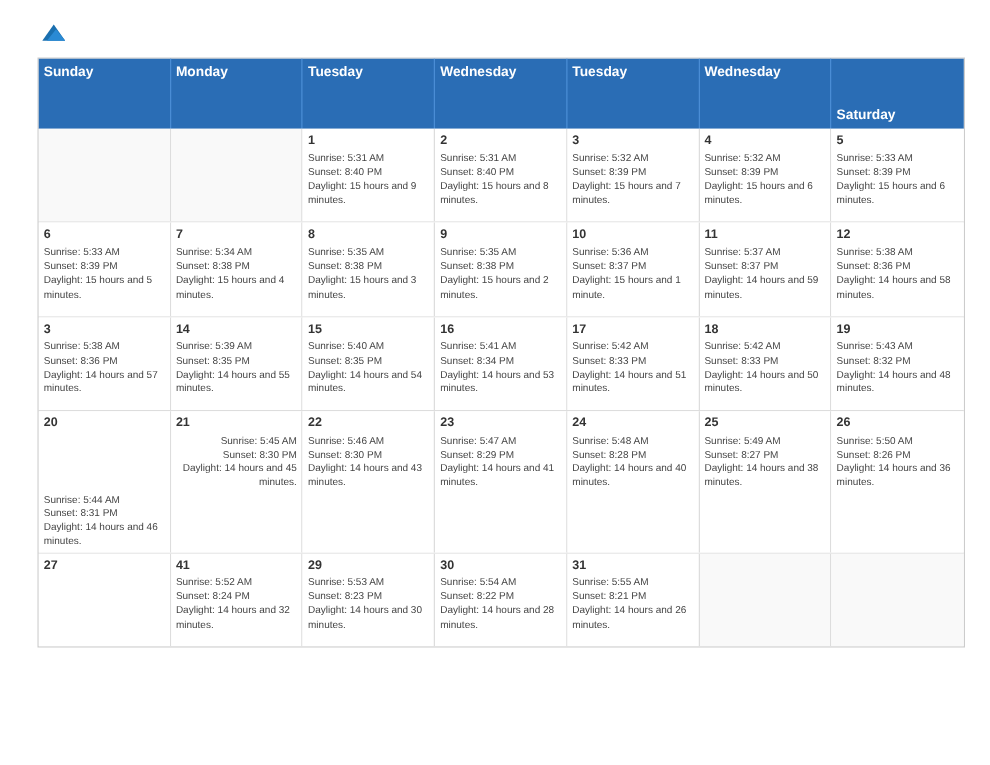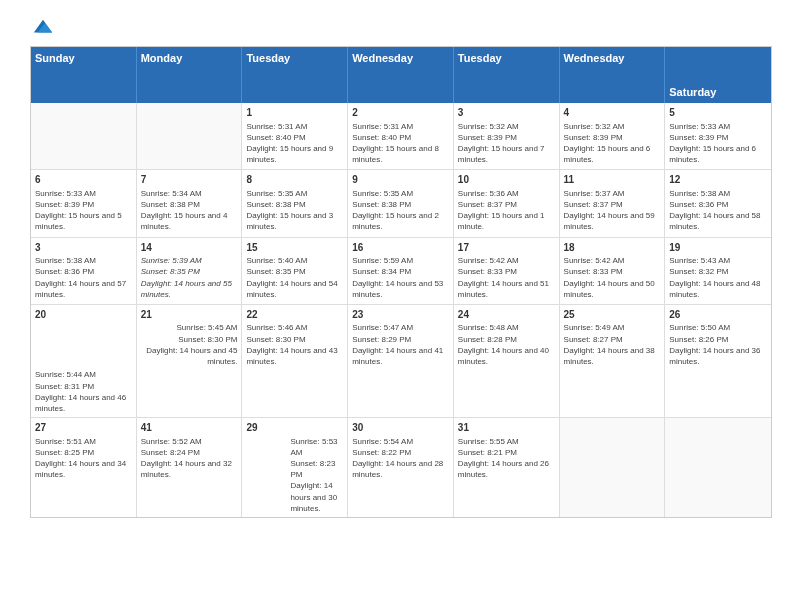--- a/index.html
+++ b/index.html
@@ -223,33 +223,33 @@
         </div>
         <div class="cal-row">
           <div class="cal-cell">
             <span class="day-num">3</span>
             <div class="cell-text" style="white-space: pre-line;">Sunrise: 5:38 AM
 Sunset: 8:36 PM
 Daylight: 14 hours and 57 minutes.</div>
           </div>
           <div class="cal-cell">
             <span class="day-num">14</span>
-            <div class="cell-text" style="white-space: pre-line; font-style: italic;">Sunrise: 5:39 AM
+            <div class="cell-text" style="white-space: pre-line;">Sunrise: 5:39 AM
 Sunset: 8:35 PM
 Daylight: 14 hours and 55 minutes.</div>
           </div>
           <div class="cal-cell">
             <span class="day-num">15</span>
             <div class="cell-text" style="white-space: pre-line;">Sunrise: 5:40 AM
 Sunset: 8:35 PM
 Daylight: 14 hours and 54 minutes.</div>
           </div>
           <div class="cal-cell">
             <span class="day-num">16</span>
-            <div class="cell-text" style="white-space: pre-line;">Sunrise: 5:59 AM
+            <div class="cell-text" style="white-space: pre-line;">Sunrise: 5:41 AM
 Sunset: 8:34 PM
 Daylight: 14 hours and 53 minutes.</div>
           </div>
           <div class="cal-cell">
             <span class="day-num">17</span>
             <div class="cell-text" style="white-space: pre-line;">Sunrise: 5:42 AM
 Sunset: 8:33 PM
 Daylight: 14 hours and 51 minutes.</div>
           </div>
           <div class="cal-cell">
@@ -305,33 +305,30 @@
           <div class="cal-cell">
             <span class="day-num">26</span>
             <div class="cell-text" style="white-space: pre-line;">Sunrise: 5:50 AM
 Sunset: 8:26 PM
 Daylight: 14 hours and 36 minutes.</div>
           </div>
         </div>
         <div class="cal-row">
           <div class="cal-cell">
             <span class="day-num">27</span>
-            <div class="cell-text" style="white-space: pre-line;">Sunrise: 5:51 AM
-Sunset: 8:25 PM
-Daylight: 14 hours and 34 minutes.</div>
           </div>
           <div class="cal-cell">
             <span class="day-num">41</span>
             <div class="cell-text" style="white-space: pre-line;">Sunrise: 5:52 AM
 Sunset: 8:24 PM
 Daylight: 14 hours and 32 minutes.</div>
           </div>
           <div class="cal-cell">
             <span class="day-num">29</span>
-            <div class="cell-text" style="white-space: pre-line; margin-left: 44px;">Sunrise: 5:53 AM
+            <div class="cell-text" style="white-space: pre-line;">Sunrise: 5:53 AM
 Sunset: 8:23 PM
 Daylight: 14 hours and 30 minutes.</div>
           </div>
           <div class="cal-cell">
             <span class="day-num">30</span>
             <div class="cell-text" style="white-space: pre-line;">Sunrise: 5:54 AM
 Sunset: 8:22 PM
 Daylight: 14 hours and 28 minutes.</div>
           </div>
           <div class="cal-cell">

